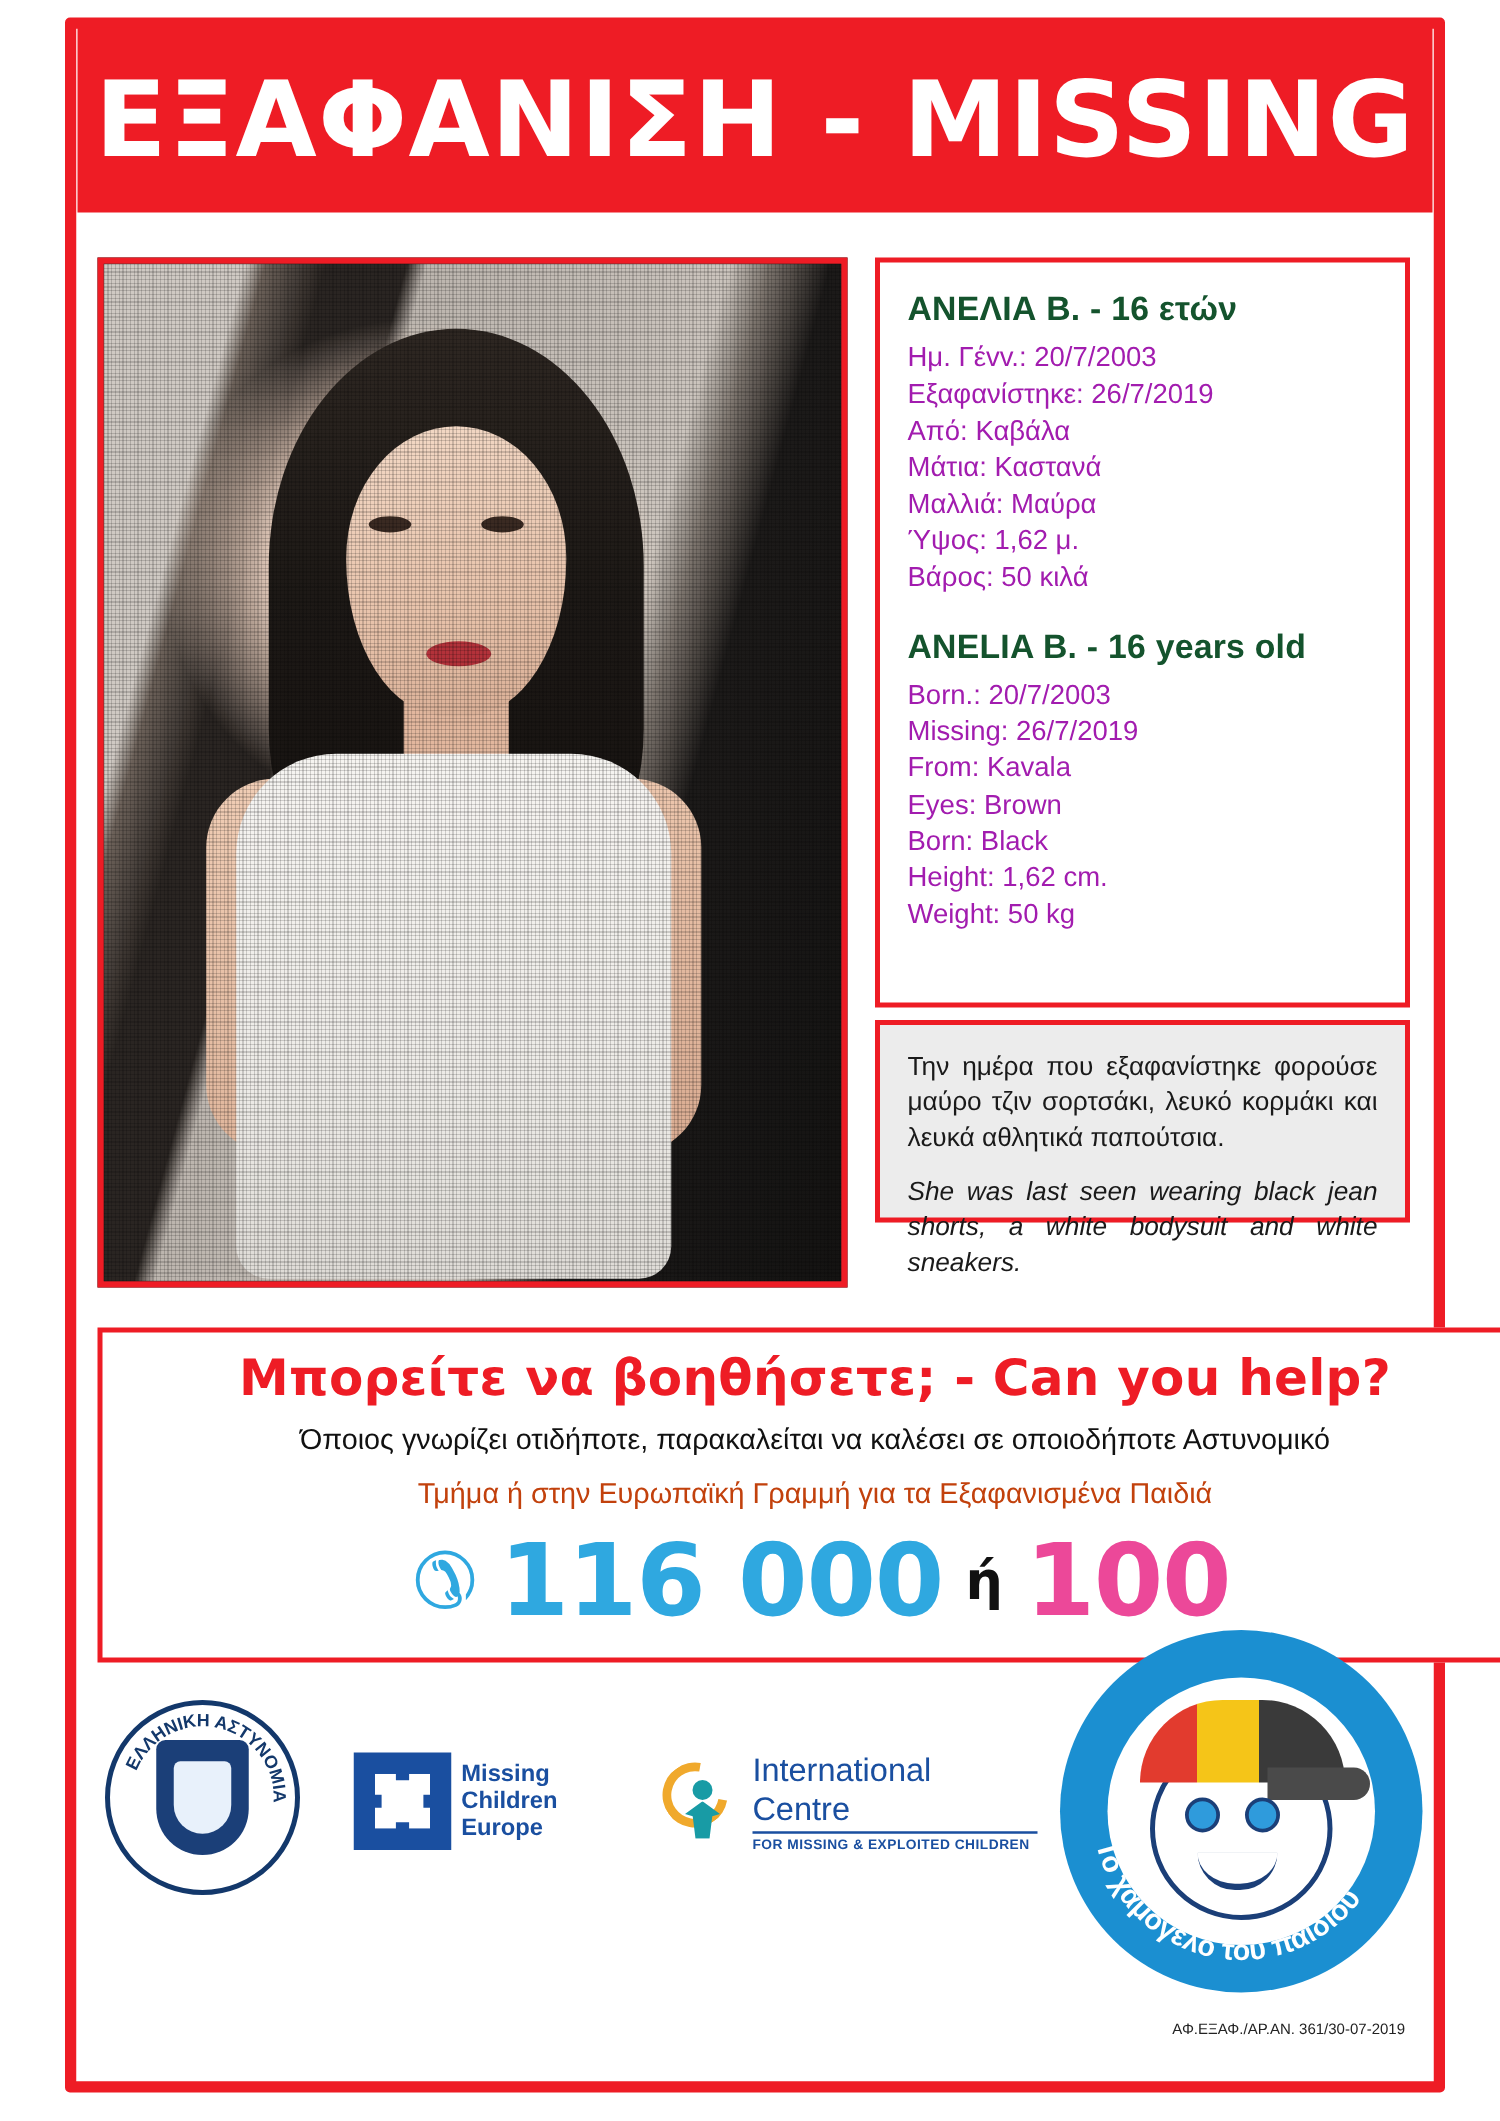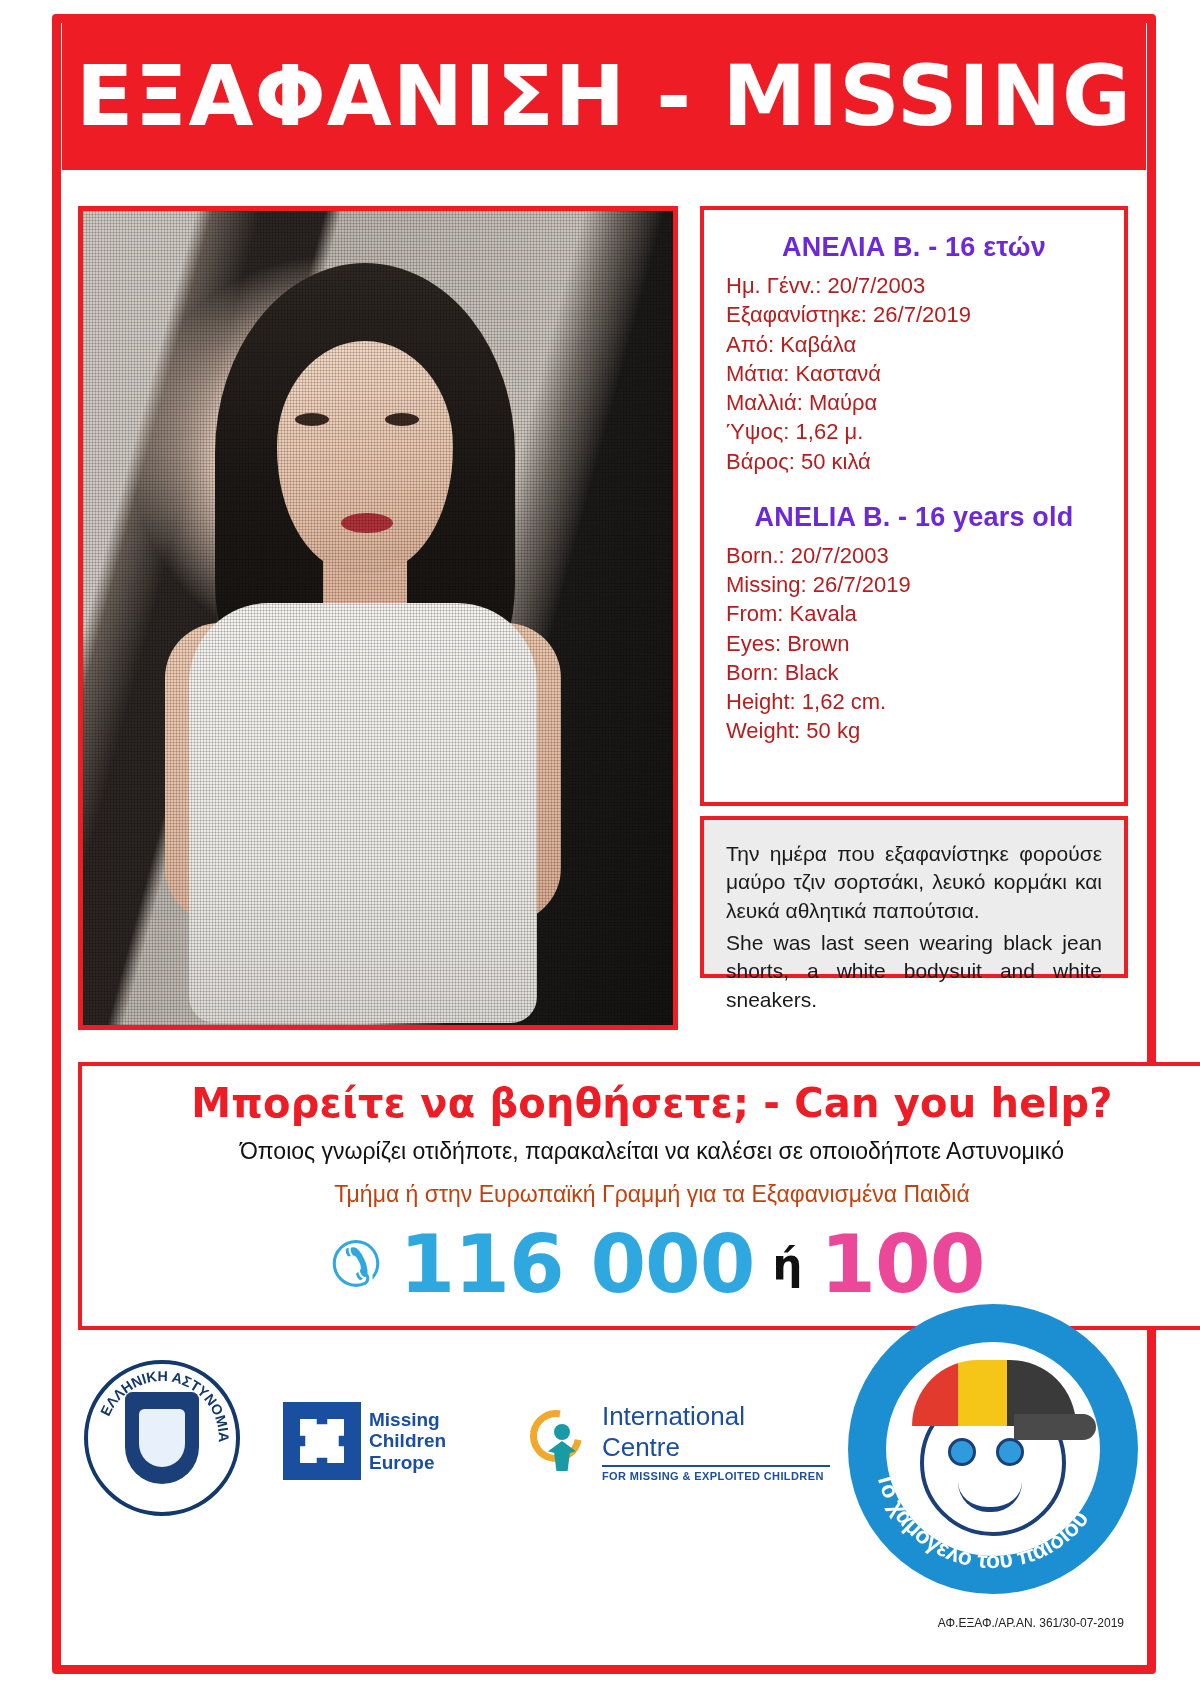--- a/index.html
+++ b/index.html
@@ -151,46 +151,45 @@
   .info-col { width: 428px; }
   .info-box {
     border: 4px solid #ee1c25;
     background: #ffffff;
     padding: 22px 22px 18px 22px;
     height: 600px;
   }
   .name-line {
     font-size: 27px;
     font-weight: bold;
-    color: #6d28d9;
+    color: #14532d;
     margin-bottom: 8px;
     letter-spacing: 0.2px;
-    text-align: center;
   }
   .detail {
     font-size: 22px;
-    color: #b91c1c;
+    color: #a21caf;
     line-height: 1.33;
   }
   .block-gap { height: 26px; }
 
   .clothes-box {
     margin-top: 10px;
     border: 4px solid #ee1c25;
     background: #ececec;
     padding: 20px 22px;
     height: 162px;
   }
   .clothes-p {
     font-size: 21px;
     line-height: 1.35;
     color: #1a1a1a;
     text-align: justify;
   }
-  .clothes-p + .clothes-p { margin-top: 4px; }
+  .clothes-p + .clothes-p { margin-top: 15px; font-style: italic; }
 
   
   .help-box {
     position: absolute;
     left: 78px;
     top: 1062px;
     width: 1148px;
     height: 268px;
     border: 4px solid #ee1c25;
     background: #ffffff;

